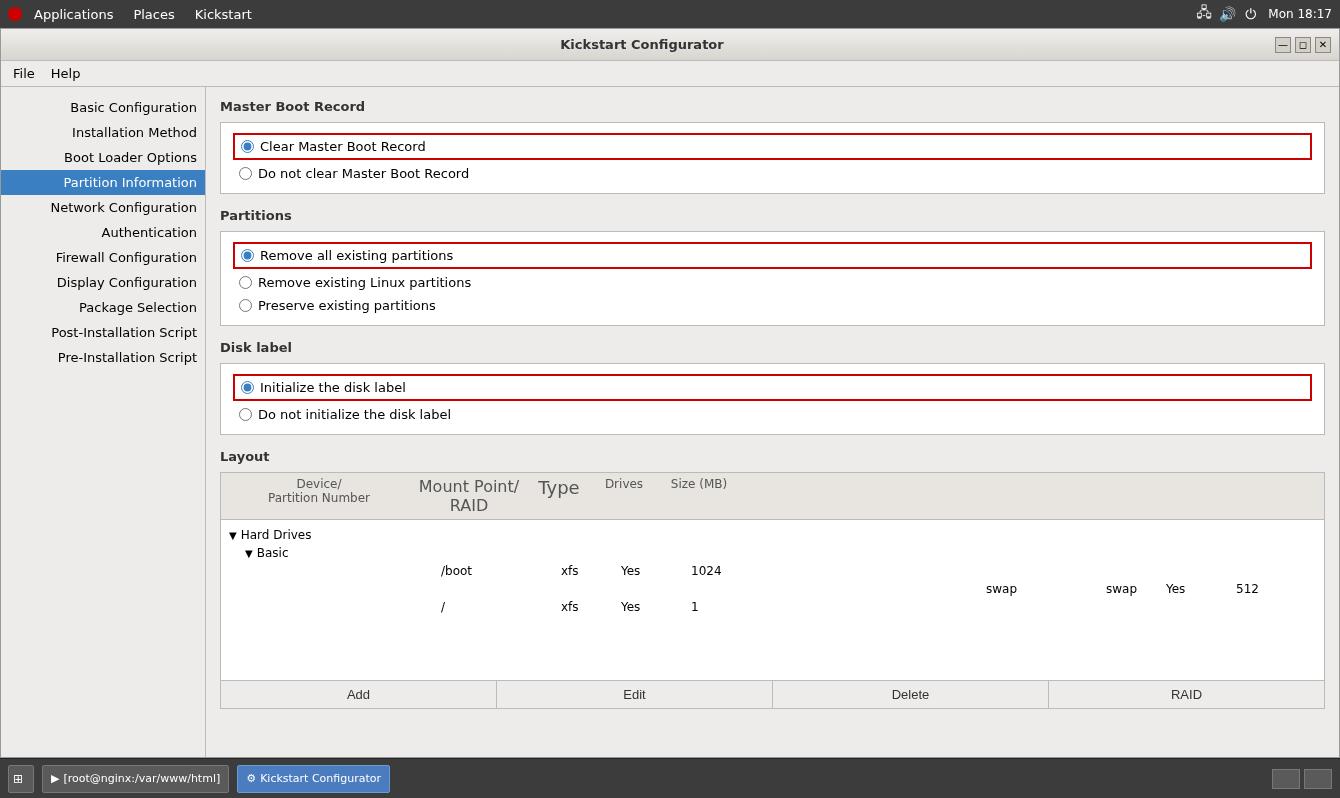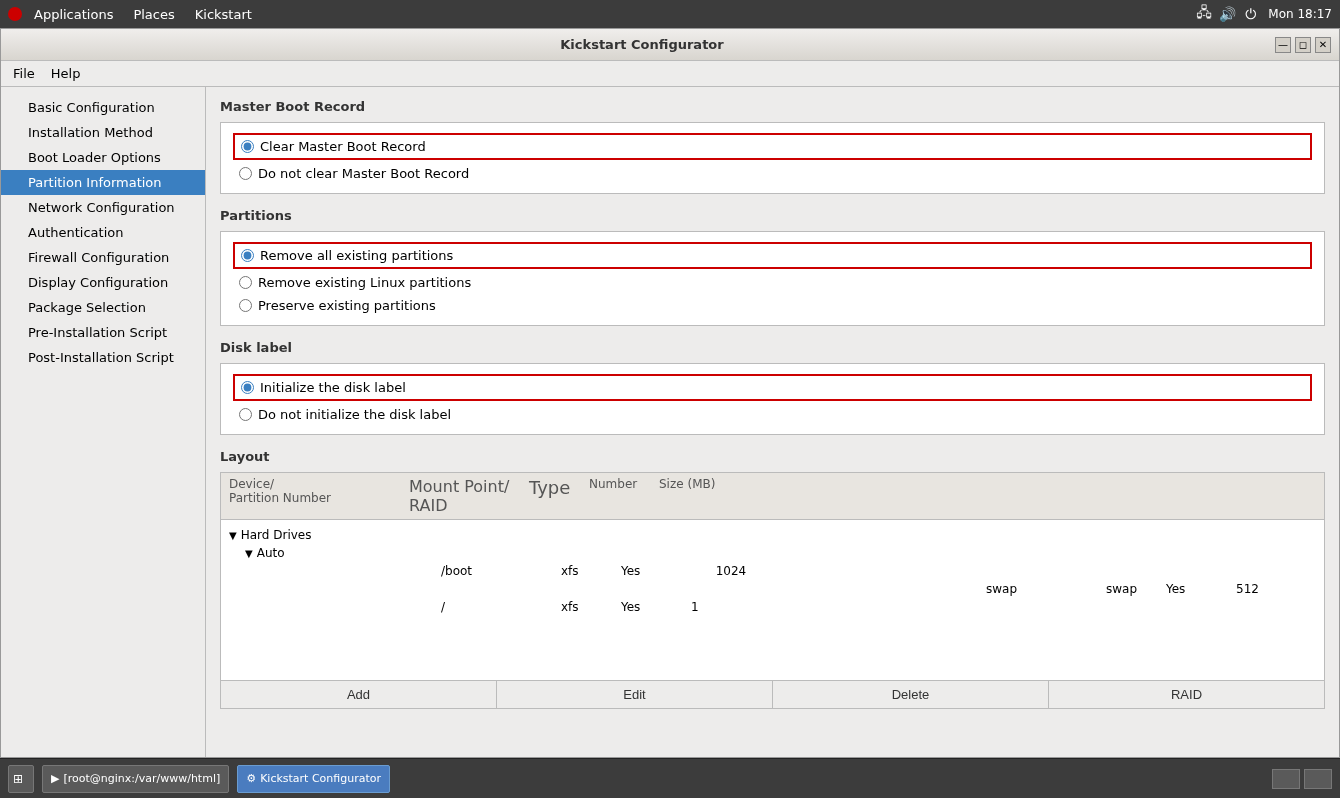--- a/index.html
+++ b/index.html
@@ -31,21 +31,21 @@
 
     
     .app-menubar { background: #edeceb; height: 26px; display: flex; align-items: center; padding: 0 4px; border-bottom: 1px solid #bbb; }
     .app-menu-item { padding: 2px 8px; cursor: pointer; font-size: 13px; border-radius: 2px; }
 
     
     .main-area { display: flex; flex: 1; overflow: hidden; }
 
     
     .sidebar { width: 205px; background: #edeceb; border-right: 1px solid #bbb; padding: 8px 0; overflow-y: auto; flex-shrink: 0; }
-    .sidebar-item { padding: 5px 27px; cursor: pointer; font-size: 13px; color: #000; white-space: nowrap; }
+    .sidebar-item { padding: 5px 8px; cursor: pointer; font-size: 13px; color: #000; white-space: nowrap; text-align: right; }
     .sidebar-item.active { background: #3a7fc1; color: #fff; }
 
     
     .content { flex: 1; padding: 12px 14px; overflow-y: auto; background: #edeceb; }
 
     
     .section { margin-bottom: 14px; }
     .section-title { font-size: 13px; font-weight: bold; color: #333; margin-bottom: 6px; padding-bottom: 2px; }
     .section-box { border: 1px solid #bbb; background: #fff; padding: 8px 12px; }
 
@@ -121,22 +121,22 @@
     <div class="sidebar">
       <div class="sidebar-item">Basic Configuration</div>
       <div class="sidebar-item">Installation Method</div>
       <div class="sidebar-item">Boot Loader Options</div>
       <div class="sidebar-item active">Partition Information</div>
       <div class="sidebar-item">Network Configuration</div>
       <div class="sidebar-item">Authentication</div>
       <div class="sidebar-item">Firewall Configuration</div>
       <div class="sidebar-item">Display Configuration</div>
       <div class="sidebar-item">Package Selection</div>
+      <div class="sidebar-item">Post-Installation Script</div>
       <div class="sidebar-item">Pre-Installation Script</div>
-      <div class="sidebar-item">Post-Installation Script</div>
     </div>
 
     <div class="content">
 
       <div class="section">
         <div class="section-title">Master Boot Record</div>
         <div class="section-box">
           <div class="radio-item highlighted">
             <input type="radio" name="mbr" checked="" style="">
             <label>Clear Master Boot Record</label>
@@ -177,52 +177,52 @@
             <input type="radio" name="disklabel" style="">
             <label>Do not initialize the disk label</label>
           </div>
         </div>
       </div>
 
       <div class="section">
         <div class="section-title">Layout</div>
         <div class="layout-box">
 
-          <div style="display:flex; background:#e8e5e0; border-bottom:1px solid #bbb; padding:4px 8px;">
+          <div style="display:flex; background:#e8e5e0; border-bottom:1px solid #bbb; padding:4px 8px;text-align:center;">
             <div style="width:180px; font-size:12px; color:#555;">
               <span>Device/</span><br>
               <span>Partition Number</span>
             </div>
             <div style="width:120px; font-size:16px; color:#555;">
               <span>Mount Point/</span><br>
               <span>RAID</span>
             </div>
             <div style="width:60px; font-size:18px; color:#555;">Type</div>
-            <div style="width:70px; font-size:12px; color:#555;">Number</div>
+            <div style="width:70px; font-size:12px; color:#555;">Drives</div>
             <div style="width:80px; font-size:12px; color:#555;">Size (MB)</div>
           </div>
 
           <div style="padding: 6px 8px; min-height:160px; background:#fff;">
 
             <div style="display:flex; align-items:center; gap:4px; padding:2px 0; font-size:12px;">
               <span style="font-size:10px;">▼</span>
               <span>Hard Drives</span>
             </div>
 
             <div style="display:flex; align-items:center; gap:4px; padding:2px 0; font-size:12px; padding-left:16px;">
               <span style="font-size:10px;">▼</span>
-              <span>Auto</span>
+              <span>Basic</span>
             </div>
 
             <div style="display:flex; padding:2px 0; font-size:12px; padding-left:32px;">
               <div style="width:180px;"></div>
               <div style="width:120px;">/boot</div>
               <div style="width:60px;">xfs</div>
               <div style="width:70px;">Yes</div>
-              <div style="width:80px;text-align:center;">1024</div>
+              <div style="width:80px;">1024</div>
             </div>
             <div style="display:flex; padding:2px 0; font-size:12px; padding-left:32px;justify-content:flex-end;">
               <div style="width:180px;"></div>
               <div style="width:120px;">swap</div>
               <div style="width:60px;">swap</div>
               <div style="width:70px;">Yes</div>
               <div style="width:80px;">512</div>
             </div>
             <div style="display:flex; padding:2px 0; font-size:12px; padding-left:32px;">
               <div style="width:180px;"></div>

